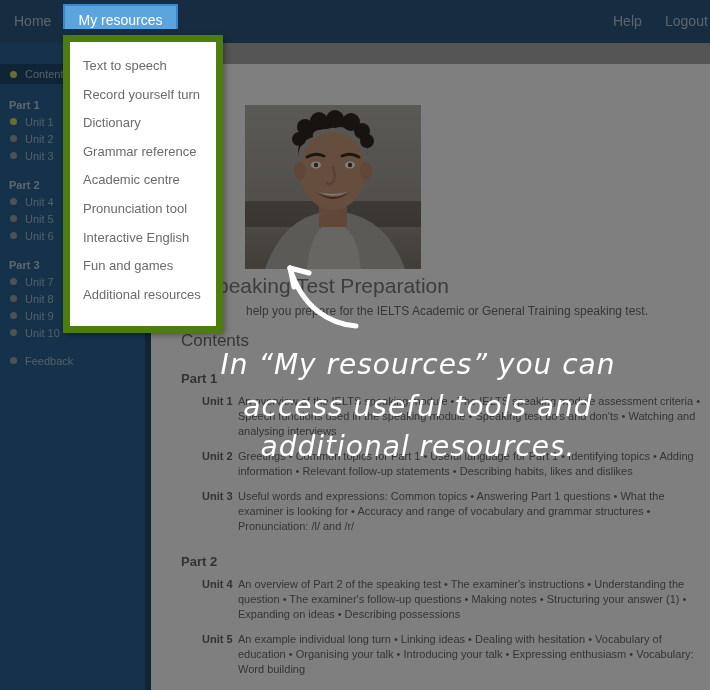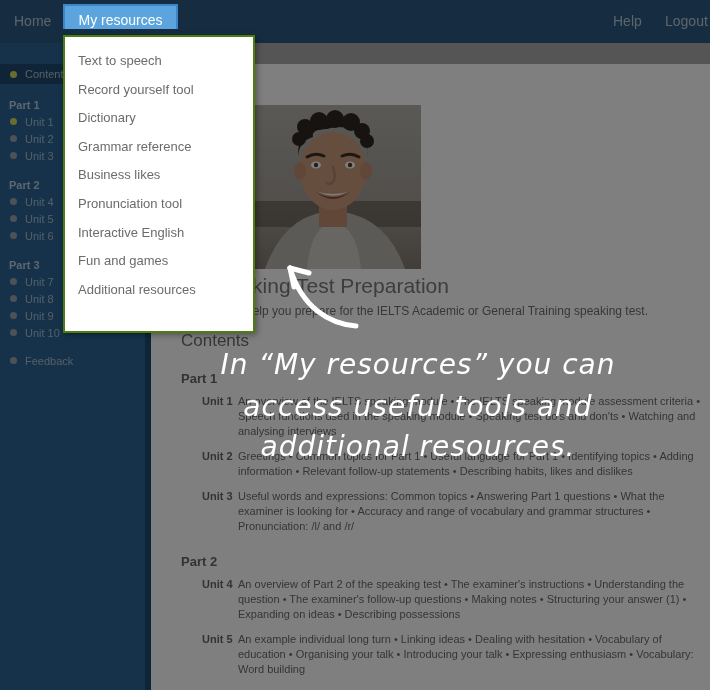--- a/index.html
+++ b/index.html
@@ -36,21 +36,21 @@
   
   .dim { position:absolute; left:0; top:0; width:710px; height:690px; background:rgba(0,0,0,0.5); z-index:40; }
 
   .tutorial { position:absolute; left:0; top:0; width:710px; height:500px; z-index:50; pointer-events:none; }
   .hand-line { position:absolute; left:418px; transform:translateX(-50%); white-space:nowrap; font-family:"DejaVu Sans", sans-serif; font-style:italic; font-size:28px; color:#ffffff; letter-spacing:1px; }
   .hl1 { top:348px; } .hl2 { top:390px;font-style:italic; } .hl3 { top:430px; }
   .arrow-svg { position:absolute; left:268px; top:252px; }
 
   
   .tab { position:absolute; left:63px; top:4px; width:115px; height:25px; background:#5ba4de; border:2px solid #3a86c8; border-bottom:none; color:#ffffff; font-size:14px; line-height:29px; text-align:center; z-index:60; cursor:pointer; }
-  .dropdown { position:absolute; left:63px; top:35px; width:192px; height:298px; background:#ffffff; border:2px solid #4d7c0f; z-index:55; padding-top:10px; box-shadow:2px 2px 6px rgba(0,0,0,0.35); }
+  .dropdown { position:absolute; left:63px; top:35px; width:160px; height:298px; background:#ffffff; border:7px solid #4d7c0f; z-index:55; padding-top:10px; box-shadow:2px 2px 6px rgba(0,0,0,0.35); }
   .menu-item { height:28.6px; line-height:28.6px; padding-left:13px; font-size:13px; color:#6b6b6b; cursor:pointer; white-space:nowrap; }
 </style>
 </head>
 <body>
 
 <div class="stage">
 
   <div class="nav">
     <span class="nav-link nav-home">Home</span>
     <span class="nav-link nav-help">Help</span>
@@ -193,23 +193,23 @@
     <svg class="arrow-svg" width="110" height="90" viewBox="0 0 110 90" xmlns="http://www.w3.org/2000/svg">
       <path d="M88 74 C 62 72, 34 56, 22 16" stroke="#ffffff" stroke-width="5" fill="none" stroke-linecap="round"></path>
       <path d="M22 16 L 41 21" stroke="#ffffff" stroke-width="5" fill="none" stroke-linecap="round"></path>
       <path d="M22 16 L 26 35" stroke="#ffffff" stroke-width="5" fill="none" stroke-linecap="round"></path>
     </svg>
   </div>
 
   <div class="tab">My resources</div>
   <div class="dropdown">
     <div class="menu-item">Text to speech</div>
-    <div class="menu-item">Record yourself tool</div>
+    <div class="menu-item">Record yourself turn</div>
     <div class="menu-item">Dictionary</div>
     <div class="menu-item">Grammar reference</div>
-    <div class="menu-item">Business likes</div>
+    <div class="menu-item">Academic centre</div>
     <div class="menu-item">Pronunciation tool</div>
     <div class="menu-item">Interactive English</div>
     <div class="menu-item">Fun and games</div>
     <div class="menu-item">Additional resources</div>
   </div>
 
 </div>
 
 </body></html>

